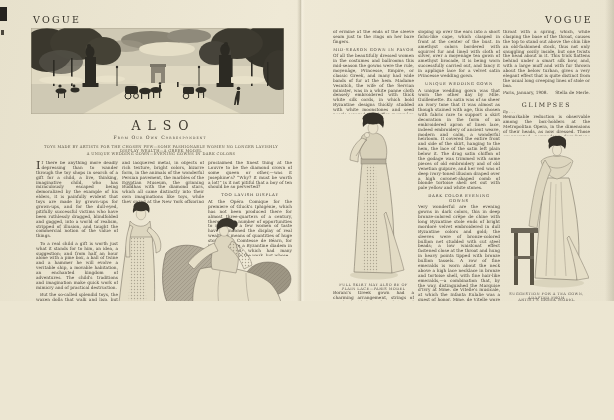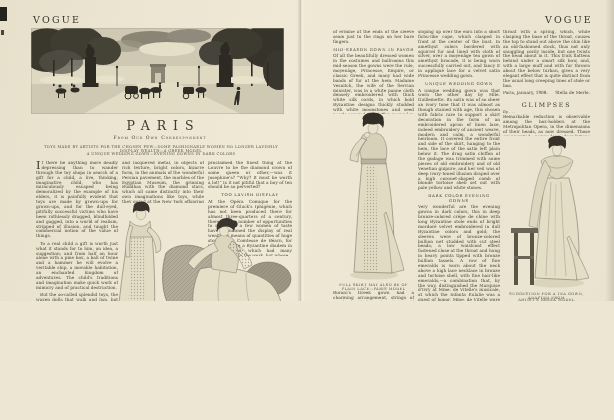--- a/index.html
+++ b/index.html
@@ -123,21 +123,21 @@
         <rect x="172" y="64" width="1.1" height="6"></rect>
         <path d="M206 63 l3 0 l-0.5 8 l-1 6 l-1.5 0 l0 -6 l-1.5 6 l-1.5 0 l1 -7 Z"></path>
         <circle cx="207.5" cy="60.5" r="1.8"></circle>
         <rect x="128" y="57" width="2" height="6"></rect>
           <circle cx="129" cy="55.5" r="1.3"></circle>
         <rect x="146" y="54" width="1.6" height="5"></rect>
       </g>
       <rect width="253" height="86" fill="none" stroke="#a59e88" stroke-width=".8"></rect>
     </svg>
 
-    <div class="abs paris-title">PARIS</div>
+    <div class="abs paris-title">ALSO</div>
     <div class="abs subtitle">From Our Own Correspondent</div>
     <div class="abs deck" style="top:145px;">TOYS MADE BY ARTISTS FOR THE CHOSEN FEW—SOME FASHIONABLE WOMEN NO LONGER LAVISHLY DISPLAY WEALTH—A GREEK MODEL</div>
     <div class="abs deck" style="top:151.5px;">A UNIQUE WEDDING GOWN—EVENING GOWNS IN DARK COLORS</div>
 
     <div class="pg-col" style="left:36px;top:161px;width:82px;height:201px;">
       <p><span class="dropcap">I</span><span>f there be anything more deadly depressing than to wander through the toy shops in search of a gift for a child, a live, thinking, imaginative child, who has miraculously escaped being demoralized by the example of his elders, it is painfully evident that toys are made by grown-ups for grown-ups, and for the dull-eyed, pitifully successful victims who have been ruthlessly dragged, blindfolded and gagged, into a world of realism, stripped of illusion, and taught the commercial notion of the value of things.</span></p>
       <p class="ind">To a real child a gift is worth just what it stands for to him, an idea, a suggestion; and from half an hour alone with a pine box, a ball of twine and a hammer he will evolve a veritable ship, a movable habitation, an enchanted kingdom of adventures. The child's traditions and imagination make quick work of mimicry and of practical destruction.</p>
       <p class="ind">But the so-called splendid toys, the waxen dolls that walk and lisp, but what wonders lie ahead; the divine inheritance of these moments of fancy is systematically mocked, till nothing is left upon the turned shelves but rows of don't-touch mechanical marvels. Every child knows best which treasure he wants, and sensibly retires to his own kingdom. Encourage him to stay there; don't give him a clean horizon.</p>
       <p class="ind">One distinguished artist, disgusted, went into partnership with a toy maker through the holidays, and their joint productions found their way only to a favored few, for they were never seen in the shops; the vogue of these wooden soldiers and peasant villages painted in flat, bright colors spread from atelier to atelier before the smart world so much as heard of them. Such children revelled in real color, in glass</p>
     </div>

